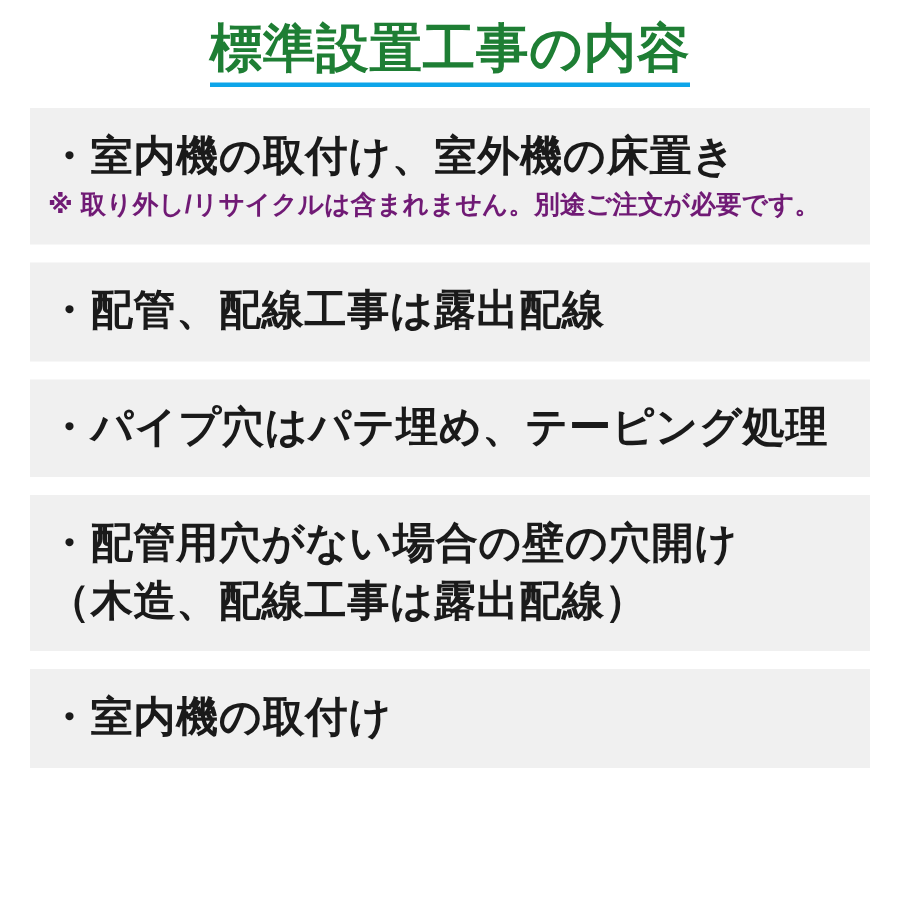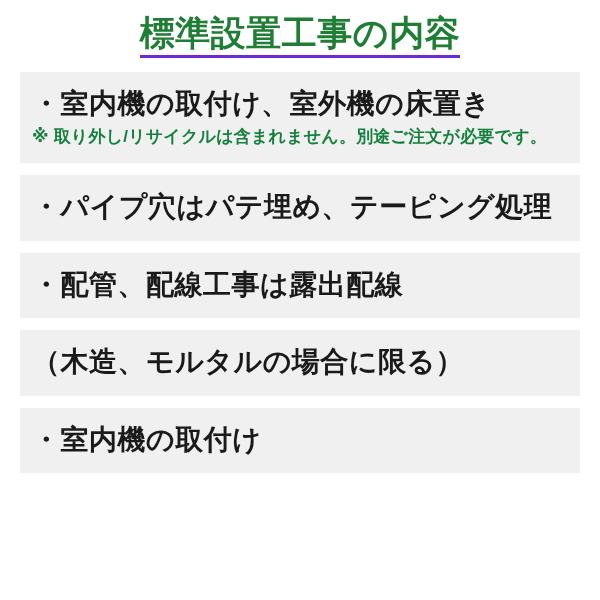--- a/index.html
+++ b/index.html
@@ -21,21 +21,21 @@
     text-align: center;
     margin: 0 0 14px 0;
   }
   .page-title {
     display: inline-block;
     font-size: 35px;
     line-height: 1.1;
     font-weight: bold;
     color: #1e7e34;
     letter-spacing: 0.5px;
-    border-bottom: 3px solid #6d28d9;
+    border-bottom: 3px solid #0ea5e9;
     padding-bottom: 2px;
   }
   .items {
     margin: 0 20px;
     display: flex;
     flex-direction: column;
     gap: 12px;
     justify-content: space-between;
   }
   .item {
@@ -47,21 +47,21 @@
     font-size: 28px;
     line-height: 1.38;
     font-weight: bold;
     color: #1a1a1a;
     letter-spacing: 0.5px;
   }
   .item-note {
     font-size: 17px;
     line-height: 1.4;
     font-weight: bold;
-    color: #15803d;
+    color: #701a75;
     margin-top: 2px;
     letter-spacing: 0.2px;
   }
 </style>
 </head>
 <body>
 
 <div class="page">
 
   <div class="title-wrap">
@@ -70,29 +70,30 @@
 
   <div class="items">
 
     <div class="item">
       <div class="item-line">・室内機の取付け、室外機の床置き</div>
       <div class="item-note">※ 取り外し/リサイクルは含まれません。別途ご注文が必要です。</div>
     </div>
 
 
     <div class="item">
+      <div class="item-line">・配管、配線工事は露出配線</div>
+    </div>
+
+    <div class="item">
       <div class="item-line">・パイプ穴はパテ埋め、テーピング処理</div>
     </div>
 
     <div class="item">
-      <div class="item-line">・配管、配線工事は露出配線</div>
-    </div>
-
-    <div class="item">
-      <div class="item-line">（木造、モルタルの場合に限る）</div>
+      <div class="item-line">・配管用穴がない場合の壁の穴開け</div>
+      <div class="item-line">（木造、配線工事は露出配線）</div>
     </div>
 
     <div class="item">
       <div class="item-line">・室内機の取付け</div>
     </div>
 
   </div>
 </div>
 
 </body></html>

